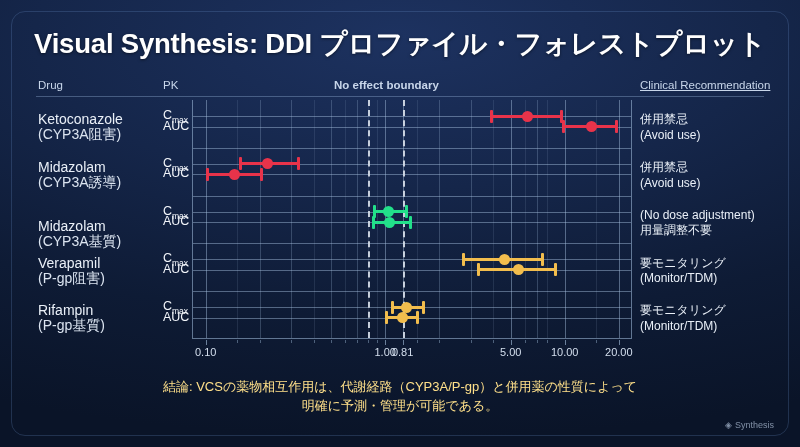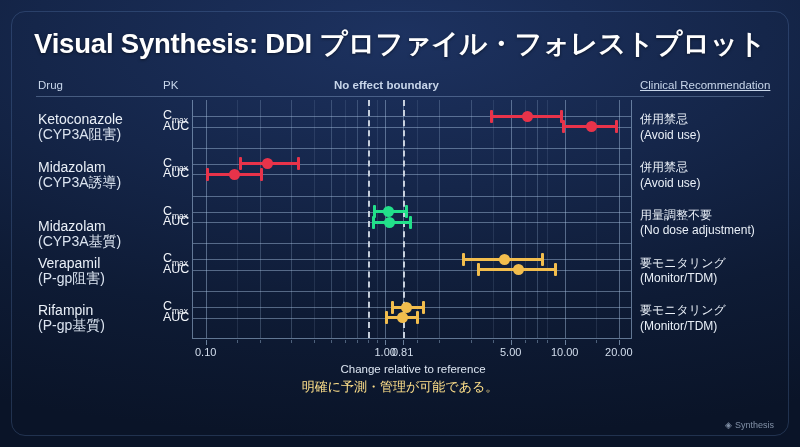--- a/index.html
+++ b/index.html
@@ -262,21 +262,20 @@
     <div class="xtick" style="left: 174.8px; height: 3px; opacity: 0.7;"></div>
     <div class="xtick" style="left: 184px; height: 3px; opacity: 0.7;"></div>
     <div class="xtick" style="left: 223.8px; height: 3px; opacity: 0.7;"></div>
     <div class="xtick" style="left: 246.3px; height: 3px; opacity: 0.7;"></div>
     <div class="xtick" style="left: 277.9px; height: 3px; opacity: 0.7;"></div>
     <div class="xtick" style="left: 300.3px; height: 3px; opacity: 0.7;"></div>
     <div class="xtick" style="left: 331.9px; height: 3px; opacity: 0.7;"></div>
     <div class="xtick" style="left: 343.9px; height: 3px; opacity: 0.7;"></div>
     <div class="xtick" style="left: 354.3px; height: 3px; opacity: 0.7;"></div>
     <div class="xtick" style="left: 403.4px; height: 3px; opacity: 0.7;"></div>
-    <div id="xtitle">Change relative to reference</div>
   </div>
 
 <div id="labels-layer">
     <div class="pklab" style="top: 108px;">C<sub>max</sub></div>
     <div class="pklab" style="top: 118.5px;">AUC</div>
     <div class="drug" style="top: 112.2px;">
       <div>Ketoconazole</div>
       <div class="sub">(CYP3A阻害)</div>
     </div>
     <div class="rec" style="top: 112.2px;">
@@ -293,22 +292,22 @@
       <div>併用禁忌</div>
       <div>(Avoid use)</div>
     </div>
     <div class="pklab" style="top: 203.6px;">C<sub>max</sub></div>
     <div class="pklab" style="top: 214.1px;">AUC</div>
     <div class="drug" style="top: 219px;">
       <div>Midazolam</div>
       <div class="sub">(CYP3A基質)</div>
     </div>
     <div class="rec" style="top: 207.8px;">
+      <div>(No dose adjustment)</div>
       <div>用量調整不要</div>
-      <div>(No dose adjustment)</div>
     </div>
     <div class="pklab" style="top: 251.4px;">C<sub>max</sub></div>
     <div class="pklab" style="top: 261.9px;">AUC</div>
     <div class="drug" style="top: 255.6px;">
       <div>Verapamil</div>
       <div class="sub">(P-gp阻害)</div>
     </div>
     <div class="rec" style="top: 255.6px;">
       <div>要モニタリング</div>
       <div>(Monitor/TDM)</div>
@@ -319,19 +318,20 @@
       <div>Rifampin</div>
       <div class="sub">(P-gp基質)</div>
     </div>
     <div class="rec" style="top: 303.4px;">
       <div>要モニタリング</div>
       <div>(Monitor/TDM)</div>
     </div>
   </div>
 
 <div id="concl">
+  <div>結論: VCSの薬物相互作用は、代謝経路（CYP3A/P-gp）と併用薬の性質によって</div>
   <div>明確に予測・管理が可能である。</div>
 </div>
 
 <div id="wm">
   <span>◈</span>
   <span>Synthesis</span>
 </div>
 
 </body></html>

